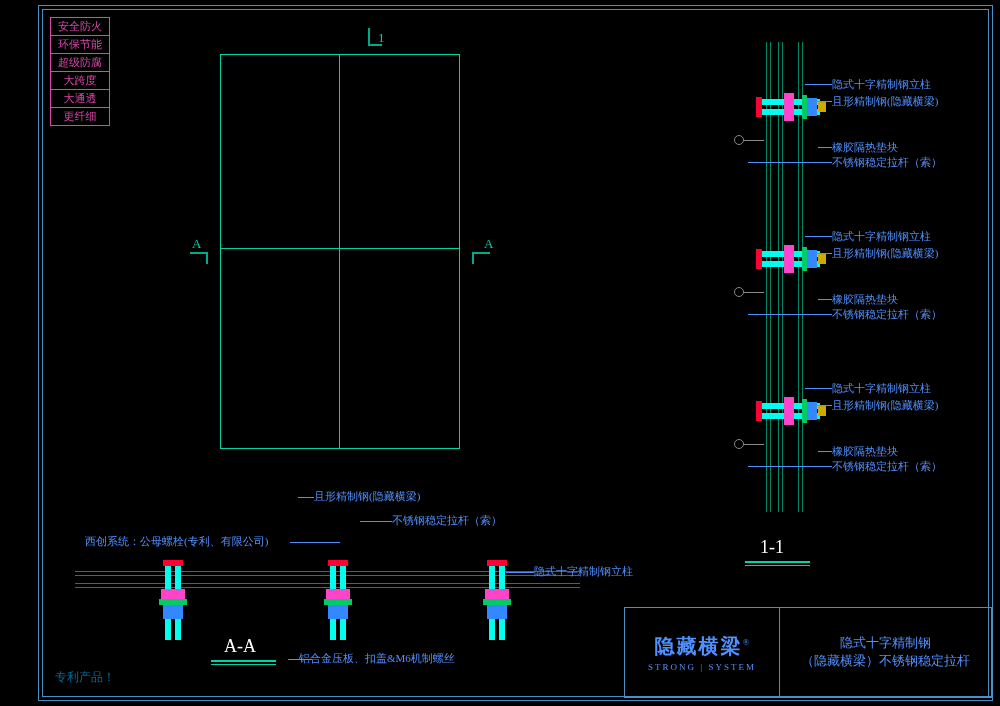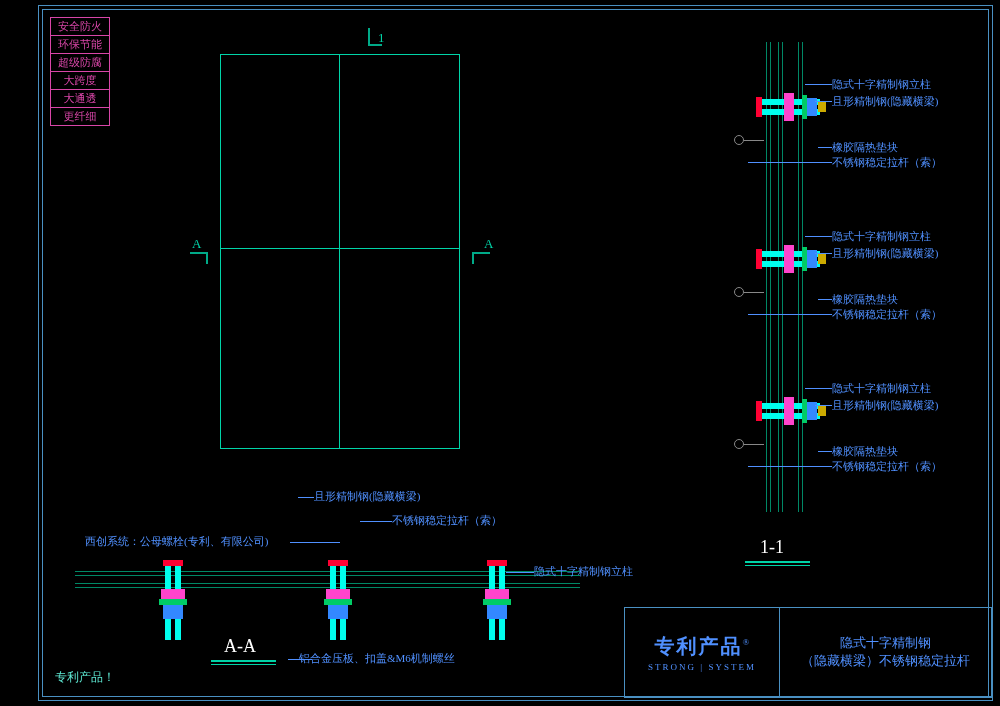--- a/index.html
+++ b/index.html
@@ -13,21 +13,21 @@
 
 .section-marker { position: absolute; color: #00d4a8; font-size: 13px; }
 .section-tick { position: absolute; background: #00aa88; }
 
 .elev-rect { position: absolute; border: 1px solid #00d4a8; }
 .elev-line { position: absolute; background: #00d4a8; }
 
 .label { position: absolute; color: #5090ff; font-size: 11px; white-space: nowrap; }
 .label-line { position: absolute; background: #5090ff; height: 1px; }
 
-.patent { position: absolute; bottom: 20px; left: 55px; color: #5eead4; font-size: 12px; }
+.patent { position: absolute; bottom: 20px; left: 55px; color: #0369a1; font-size: 12px; }
 
 .section-title { position: absolute; color: #fff; font-size: 18px; font-family: serif; }
 .section-underline { position: absolute; background: #00d4a8; height: 2px; }
 .section-underline2 { position: absolute; background: #00d4a8; height: 1px; }
 
 .title-block { position: absolute; bottom: 8px; right: 8px; width: 368px; height: 91px; border: 1px solid #4a90c2; display: flex; }
 .tb-left { width: 155px; border-right: 1px solid #4a90c2; display: flex; flex-direction: column; align-items: center; justify-content: center; }
 .tb-right { flex: 1; display: flex; flex-direction: row; }
 .tb-title { color: #5090ff; font-size: 20px; font-weight: bold; letter-spacing: 2px; }
 .tb-sup { color: #5090ff; font-size: 9px; position: relative; top: -8px; }
@@ -194,21 +194,21 @@
 
 <div class="section-title" style="top:537px; left:760px;">1-1</div>
 <div class="section-underline" style="top:561px; left:745px; width:65px;"></div>
 <div class="section-underline2" style="top:565px; left:745px; width:65px;"></div>
 
 <div class="patent">专利产品！</div>
 
 <div class="title-block">
   <div class="tb-left">
     <div>
-      <span class="tb-title">专利产品</span><span class="tb-sup">®</span>
+      <span class="tb-title">隐藏横梁</span><span class="tb-sup">®</span>
     </div>
     <div class="tb-sub">STRONG | SYSTEM</div>
   </div>
   <div class="tb-right">
     <div class="tb-r1">
       <div>隐式十字精制钢</div>
       <div>（隐藏横梁）不锈钢稳定拉杆</div>
     </div>
   </div>
 </div>

